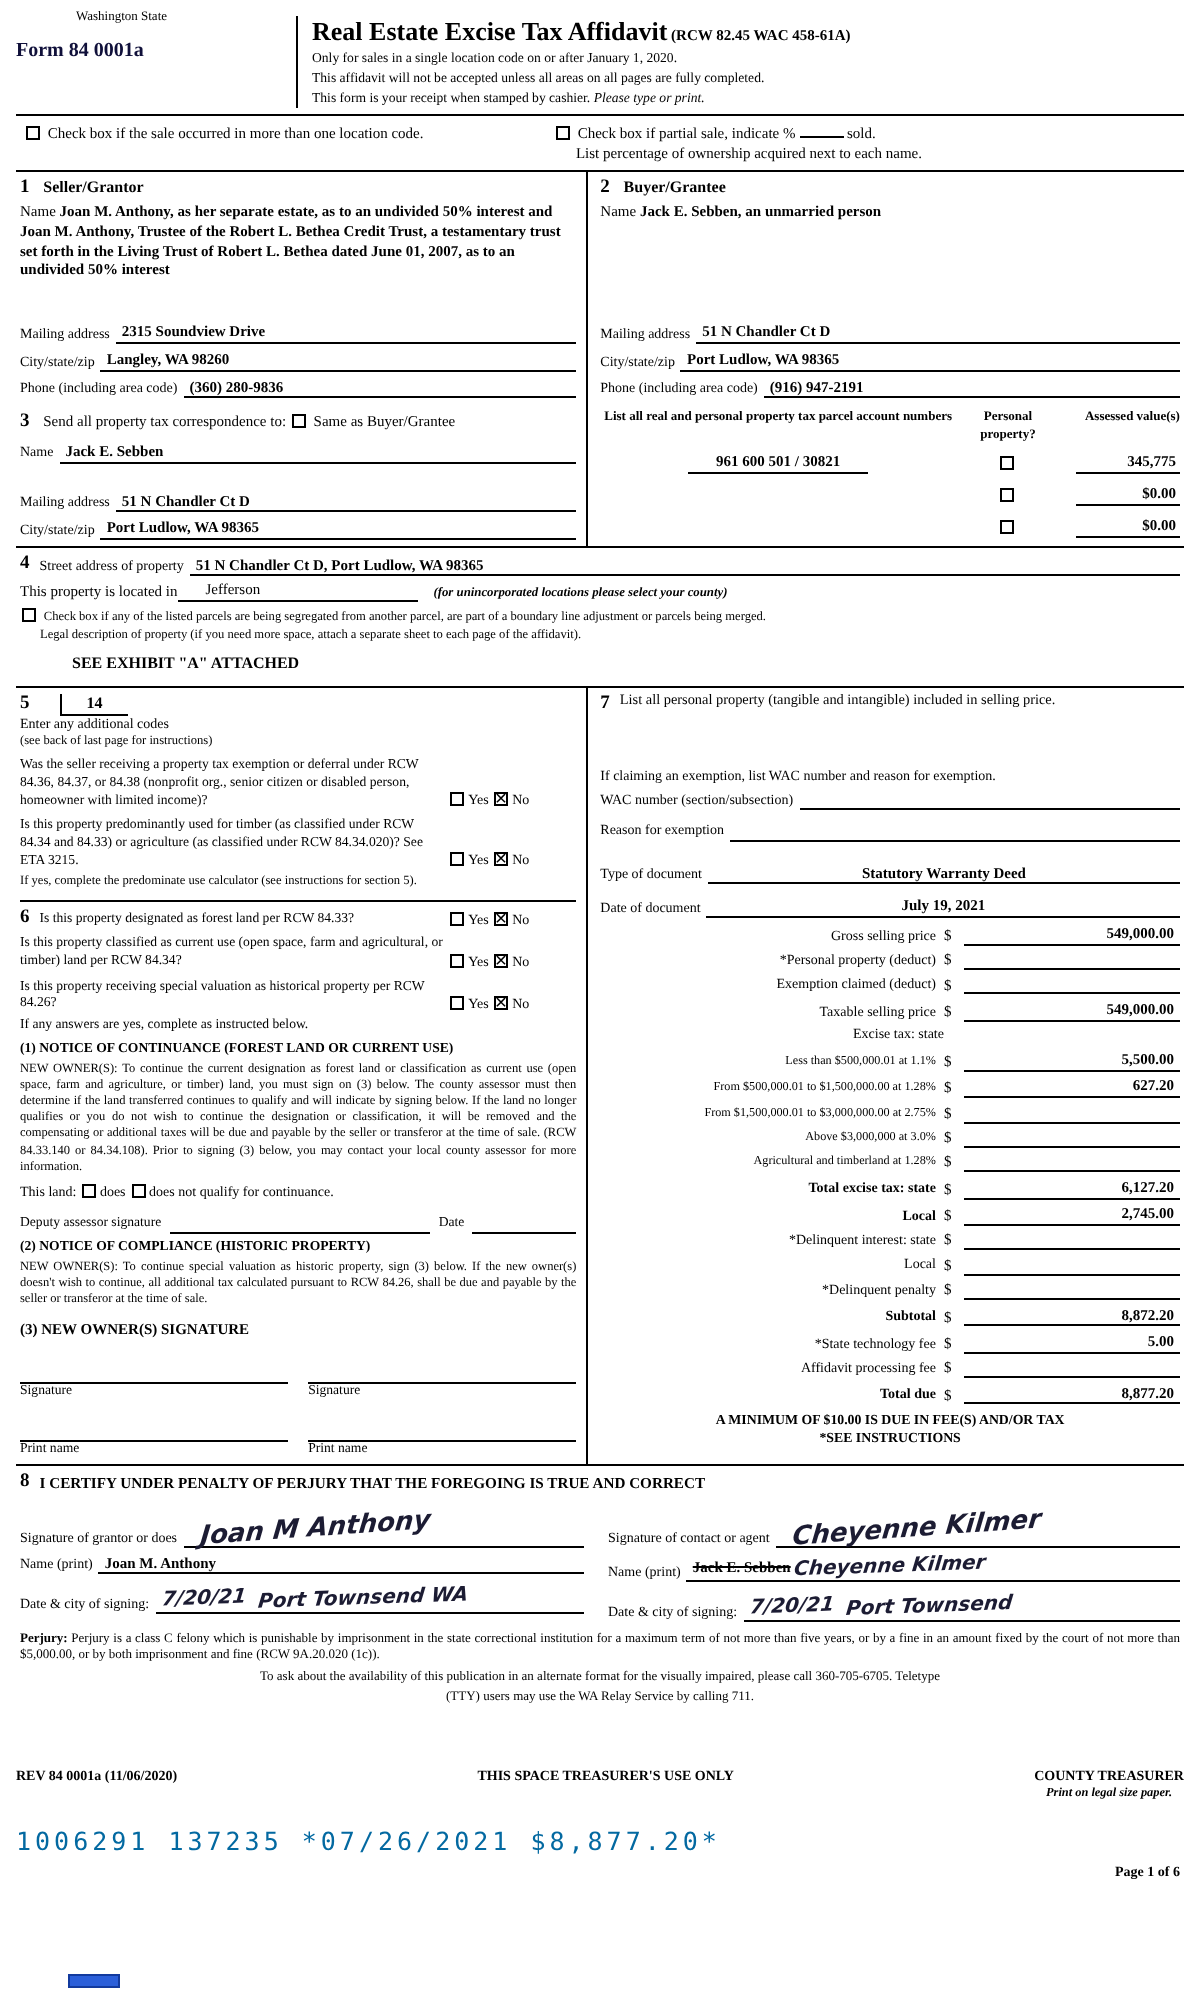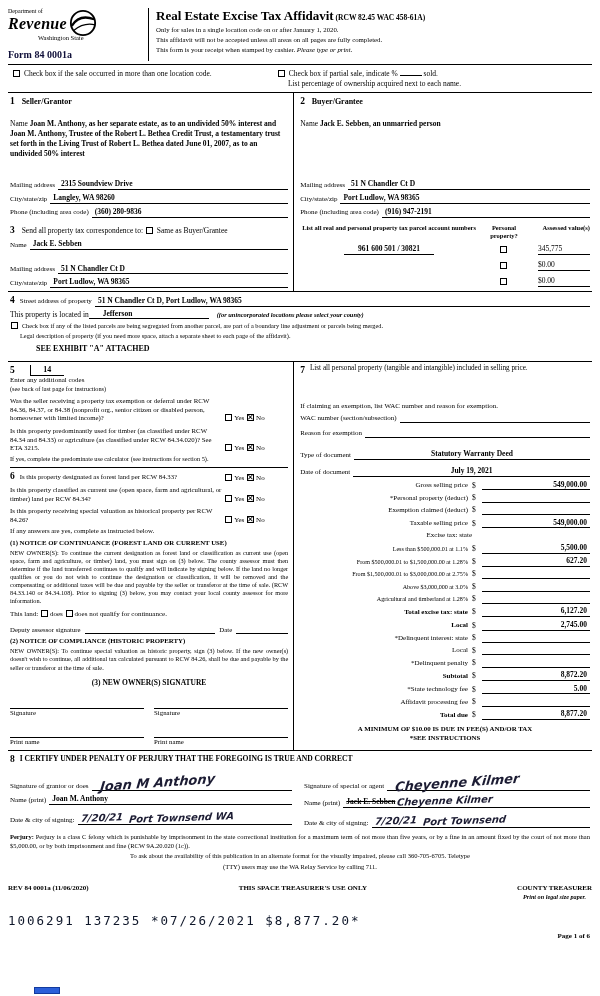--- a/index.html
+++ b/index.html
@@ -30,53 +30,53 @@
 
 .cols{display:flex}
 .colL{width:49%;border-right:1.2px solid #000;padding:2px 5px 3px 2px}
 .colR{width:51%;padding:2px 2px 3px 6px}
 .secnum{font-weight:bold;font-size:9.5px;padding-right:5px}
 .sectitle{font-weight:bold;font-size:8px}
 
 .fld{display:flex;align-items:flex-end;margin-top:3px}
 .fld .lb{white-space:nowrap;padding-right:3px;font-size:7px}
 .fld .vl{flex:1;border-bottom:1px solid #000;font-weight:bold;padding:0 3px;min-height:9px}
-.namebox{min-height:57px;margin-top:12px}
+.namebox{min-height:57px;margin-top:1px}
 .namebox .vlb{font-weight:bold}
 .band12{border-bottom:0}
 .bandB .colL,.bandB .colR{padding-top:3px}
 
 .phead{display:flex;align-items:flex-start;font-size:6.5px;font-weight:bold}
 .prow{display:flex;align-items:flex-end;margin-top:4px}
 .pc1{flex:1;text-align:center}
 .pc2{width:52px;text-align:center}
 .pc3{width:60px;text-align:right}
 .pline{display:inline-block;border-bottom:1px solid #000;font-weight:bold;min-width:90px;text-align:center;min-height:9px}
-.vline{display:inline-block;border-bottom:1px solid #000;font-weight:normal;min-width:52px;text-align:left;padding-right:2px;min-height:9px}
+.vline{display:inline-block;border-bottom:1px solid #000;font-weight:bold;min-width:52px;text-align:right;padding-right:2px;min-height:9px}
 
 .sec4{border-top:1.2px solid #000;padding:2px 2px 4px}
 .locrow{display:flex;align-items:flex-end;margin-top:2px}
-.locval{width:120px;border-bottom:1px solid #000;font-weight:bold;padding-left:14px}
+.locval{width:120px;border-bottom:1px solid #000;font-weight:normal;padding-left:14px}
 .locnote{flex:1;font-size:6.4px;font-style:italic;font-weight:bold;padding-left:8px}
 .exhibit{font-weight:bold;font-size:8px;margin:4px 0 2px 26px}
 
 .band57{border-top:1.2px solid #000}
 .coderow{display:flex;align-items:flex-end}
 .codeval{font-weight:bold;border-left:1px solid #000;border-bottom:1px solid #000;min-width:34px;text-align:center;margin-left:10px;font-size:8px}
 .q{display:flex;align-items:flex-end;margin-top:3.5px}
 .qt{flex:1;padding-right:2px;font-size:6.8px}
 .yn{width:64px;white-space:nowrap;font-size:7px;flex:none}
 .hr6{border-top:1.1px solid #000;margin:4px 0 2px}
 .noticetitle{font-weight:bold;font-size:6.8px;margin-top:3px}
 .noticebody{font-size:6.25px;text-align:justify;margin-top:1px}
 .landrow{margin-top:4px;font-size:7px}
 .deprow{display:flex;align-items:flex-end;margin-top:7px}
 .deprow .ln{flex:1;border-bottom:1px solid #000;min-height:8px;margin:0 4px}
 .deprow .ln2{width:52px;border-bottom:1px solid #000;min-height:8px;margin-left:4px}
-.sig3title{font-weight:bold;font-size:7.5px;text-align:center;margin-top:6px}
+.sig3title{font-weight:bold;font-size:7.5px;margin-top:6px}
 .sigrow{display:flex;gap:10px;margin-top:14px}
 .sigrow .sl{flex:1;border-bottom:1px solid #000;min-height:8px}
 .siglabels{display:flex;gap:10px;font-size:6.8px}
 .siglabels span{flex:1}
 
 .s7head{display:flex;align-items:flex-start}
 .s7txt{flex:1;font-size:7.2px}
 .sp18{height:26px}
 .sp8{height:8px}
 .taxtable{margin-top:3px}
@@ -103,42 +103,31 @@
 .perjury{margin-top:5px;font-size:6.5px;text-align:justify;padding:0 2px}
 .altfmt{font-size:6.5px;text-align:center;margin-top:2px}
 
 .footerwrap{position:absolute;left:8px;right:8px;bottom:0;height:112px}
 .frow{display:flex;justify-content:space-between;align-items:flex-start}
 .frev{font-size:7px;font-weight:bold}
 .fcenter{font-size:7px;font-weight:bold}
 .fright{text-align:center}
 .fright .c{font-size:7px;font-weight:bold}
 .fright .n{font-size:6.2px;font-style:italic;font-weight:bold}
-.stamp{margin-top:12px;font-family:"DejaVu Sans Mono",monospace;font-size:12.5px;letter-spacing:2px;color:#0f172a}
+.stamp{margin-top:12px;font-family:"DejaVu Sans Mono",monospace;font-size:12.5px;letter-spacing:2px;color:#0369a1}
 .pageno{position:absolute;right:2px;top:48px;font-weight:bold;font-size:7px}
 .blue-artifact{position:absolute;left:26px;bottom:2px;width:26px;height:7px;background:#2b5fd9;border:1px solid #123a9e}
 </style>
 </head>
 <body>
 
 <div class="page">
 
   <div class="header">
     <div class="logo-col">
-      <div class="logo-row">
-        <div>
-          <span class="dept-small">Department of</span>
-          <span class="dept-big">Revenue</span>
-        </div>
-        <svg class="logo" width="28" height="28" viewBox="0 0 30 30">
-          <circle cx="15" cy="15" r="13" fill="none" stroke="#000" stroke-width="2"></circle>
-          <path d="M3 18 Q 11 5 27 11" fill="none" stroke="#000" stroke-width="2.4"></path>
-          <path d="M5 23 Q 16 14 28 17" fill="none" stroke="#000" stroke-width="1.4"></path>
-        </svg>
-      </div>
       <div class="dept-state">Washington State</div>
       <div class="form-no">Form 84 0001a</div>
     </div>
     <div class="title-col">
       <div>
         <span class="title">Real Estate Excise Tax Affidavit</span>
         <span class="rcw">(RCW 82.45 WAC 458-61A)</span>
       </div>
       <div class="hnote">Only for sales in a single location code on or after January 1, 2020.</div>
       <div class="hnote">This affidavit will not be accepted unless all areas on all pages are fully completed.</div>
@@ -509,21 +498,21 @@
             <span class="lb">Name (print)</span>
             <span class="vl">Joan M. Anthony</span>
           </div>
         <div class="fld" style="margin-top:6px">
           <span class="lb">Date &amp; city of signing:</span>
           <span class="vl"><span class="handw2">7/20/21</span><span class="handw2">Port Townsend WA</span></span>
         </div>
       </div>
       <div class="half" style="padding-right:0;padding-left:4px">
         <div class="sigfld">
-          <span class="lb">Signature of special or agent</span>
+          <span class="lb">Signature of contact or agent</span>
           <span class="vl">
               <span class="handw">Cheyenne Kilmer</span>
             </span>
         </div>
         <div class="fld">
           <span class="lb">Name (print)</span>
           <span class="vl"><span class="strike">Jack E. Sebben</span> <span class="handw2">Cheyenne Kilmer</span></span>
         </div>
         <div class="fld" style="margin-top:6px">
           <span class="lb">Date &amp; city of signing:</span>

